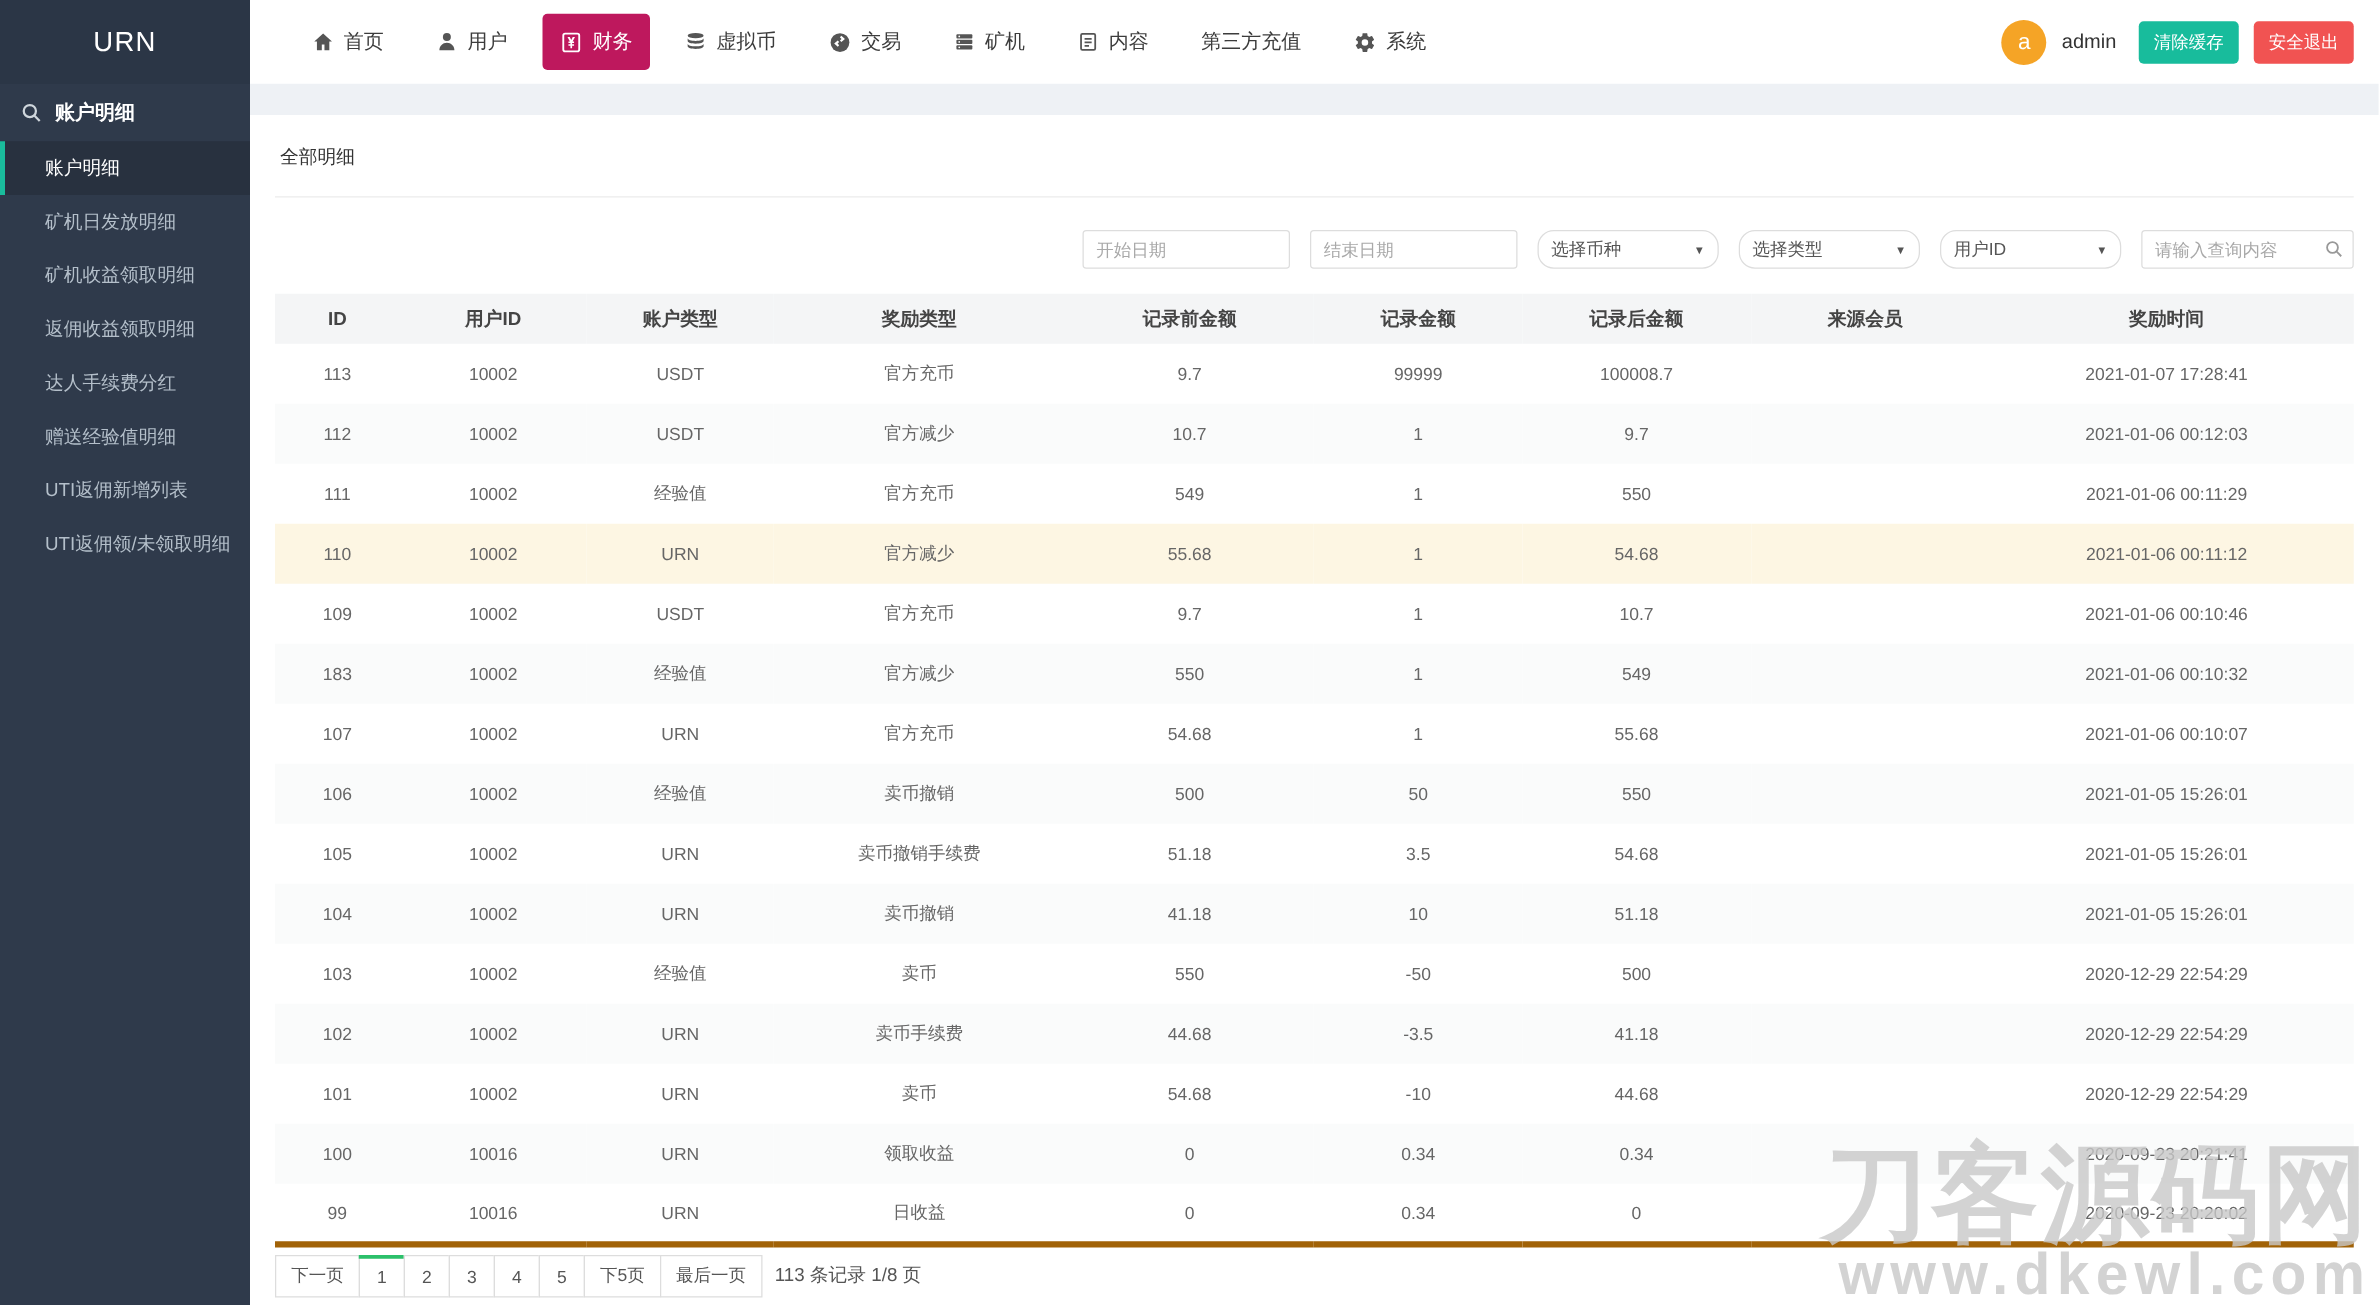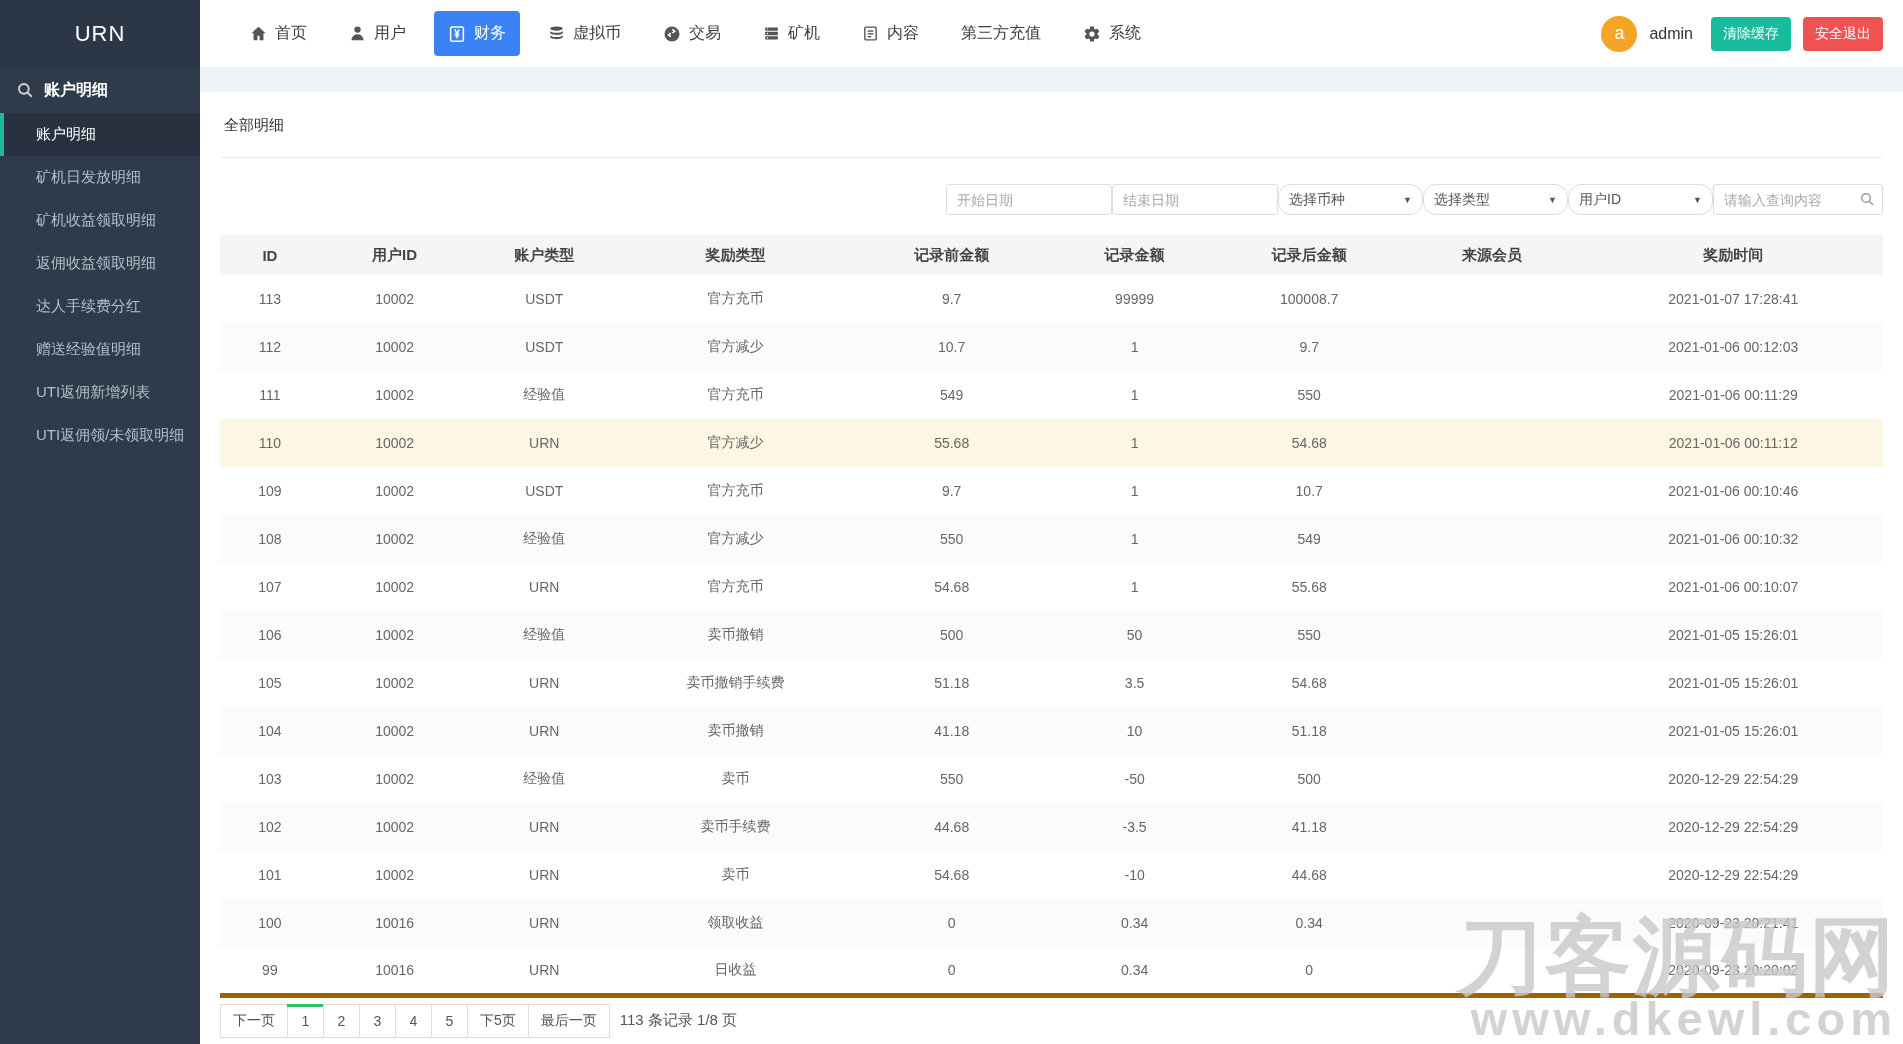--- a/index.html
+++ b/index.html
@@ -15,37 +15,37 @@
   .side-item.active { background:#28313f; color:#fff; border-left:4px solid #1abc9c; }
 
   
   .main-col { flex:1; display:flex; flex-direction:column; min-width:0; }
 
   
   .topbar { height:67px; background:#fff; display:flex; align-items:center; padding:0 20px 0 36px; }
   .nav-items { display:flex; align-items:center; gap:14px; }
   .nav-item { display:flex; align-items:center; gap:8px; padding:12px 14px; font-size:16px; color:#3c3c3c; cursor:pointer; border-radius:4px; }
   .nav-item svg { display:block; }
-  .nav-item.active { background:#3b82f6; color:#fff;justify-content:flex-end; }
+  .nav-item.active { background:#be185d; color:#fff;justify-content:flex-end; }
   .top-right { margin-left:auto; display:flex; align-items:center; gap:12px; }
   .avatar { width:36px; height:36px; border-radius:50%; background:#f5a426; color:#fff; display:flex; align-items:center; justify-content:center; font-size:18px; }
   .admin-name { font-size:16px; color:#333; margin-right:6px; }
   .btn { border:none; color:#fff; font-size:14px; padding:8px 12px; border-radius:4px; cursor:pointer; font-family:inherit; }
   .btn-green { background:#18bc9c; }
   .btn-red { background:#f15352; }
 
   .gray-band { height:25px; background:#eef1f5; }
 
   
   .content { flex:1; background:#fff; padding:2px 20px; position:relative; }
   .tab-row { height:64px; display:flex; align-items:center; border-bottom:1px solid #ececec; }
   .tab-label { font-size:15px; color:#333; padding:0 4px; }
 
   
-  .filter-row { display:flex; justify-content:flex-end; align-items:center; margin-top:26px; }
+  .filter-row { display:flex; justify-content:flex-end; align-items:center; gap:16px; margin-top:26px; }
   .f-input { height:31px; border:1px solid #ddd; border-radius:3px; padding:0 10px; font-size:14px; color:#555; font-family:inherit; outline:none; }
   .f-input::placeholder { color:#a9a9a9; }
   .f-date { width:166px; }
   .f-select { width:145px; height:31px; border:1px solid #ddd; border-radius:13px; display:flex; align-items:center; justify-content:space-between; padding:0 10px; font-size:14px; color:#555; cursor:pointer; background:#fff; }
   .f-select .caret { font-size:9px; color:#555; }
   .f-search-wrap { position:relative; }
   .f-search { width:170px; padding-right:30px; }
   .f-search-wrap svg { position:absolute; right:8px; top:7px; }
 
   
@@ -309,21 +309,21 @@
               <td>10002</td>
               <td>USDT</td>
               <td>官方充币</td>
               <td>9.7</td>
               <td>1</td>
               <td>10.7</td>
               <td></td>
               <td>2021-01-06 00:10:46</td>
             </tr>
             <tr>
-              <td>108</td>
+              <td>183</td>
               <td>10002</td>
               <td>经验值</td>
               <td>官方减少</td>
               <td>550</td>
               <td>1</td>
               <td>549</td>
               <td></td>
               <td>2021-01-06 00:10:32</td>
             </tr>
             <tr>

